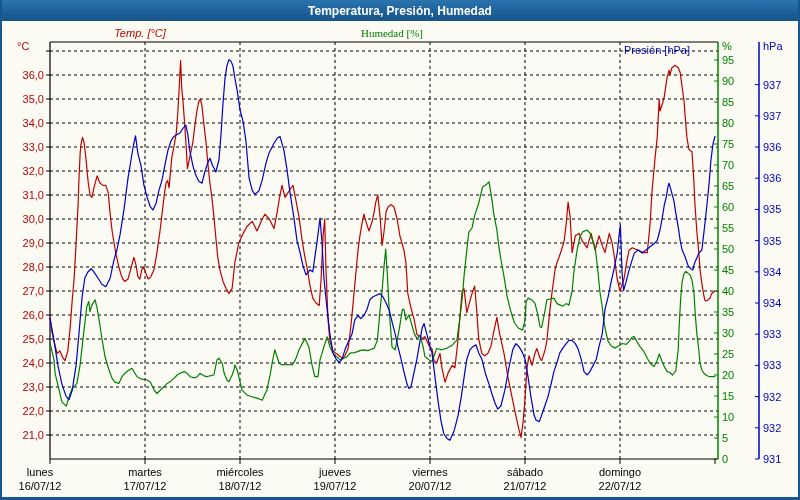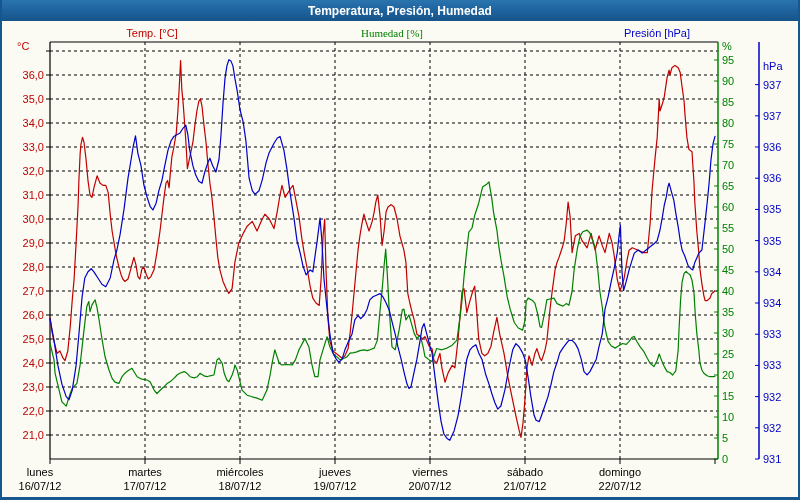--- a/index.html
+++ b/index.html
@@ -23,27 +23,27 @@
   svg text{font-family:"Liberation Sans", sans-serif;}
 </style>
 </head>
 <body>
 
 <div class="window">
   <div class="titlebar">
     <span>Temperatura, Presión, Humedad</span>
   </div>
 
-  <span class="legend-label" style="left:150px;color:#C00000;">Temp. [°C]</span>
+  <span class="legend-label" style="left:138px;color:#C00000;font-style:italic;">Temp. [°C]</span>
   <span class="legend-label" style="left:390px;color:#008000;font-family:Liberation Serif, serif;">Humedad [%]</span>
-  <span class="legend-label" style="left:655px;color:#0000C8;">Presión [hPa]</span>
+  <span class="legend-label" style="left:655px;color:#0000C8;margin-top:17px;">Presión [hPa]</span>
 
   <span class="unit-label" style="left:15px;color:#C00000;">°C</span>
   <span class="unit-label" style="left:720px;color:#008000;">%</span>
-  <span class="unit-label" style="left:761px;color:#0000C8;margin-top:20px;">hPa</span>
+  <span class="unit-label" style="left:761px;color:#0000C8;">hPa</span>
 
   <svg id="chart" width="800" height="500" viewBox="0 0 800 500" style="position:absolute;left:0;top:0;">
       <g>
         <line x1="48" y1="435" x2="716" y2="435" stroke="#000000" stroke-width="1" stroke-dasharray="3,3"></line>
         <line x1="48" y1="411" x2="716" y2="411" stroke="#000000" stroke-width="1" stroke-dasharray="3,3"></line>
         <line x1="48" y1="387" x2="716" y2="387" stroke="#000000" stroke-width="1" stroke-dasharray="3,3"></line>
         <line x1="48" y1="363" x2="716" y2="363" stroke="#000000" stroke-width="1" stroke-dasharray="3,3"></line>
         <line x1="48" y1="339" x2="716" y2="339" stroke="#000000" stroke-width="1" stroke-dasharray="3,3"></line>
         <line x1="48" y1="315" x2="716" y2="315" stroke="#000000" stroke-width="1" stroke-dasharray="3,3"></line>
         <line x1="48" y1="291" x2="716" y2="291" stroke="#000000" stroke-width="1" stroke-dasharray="3,3"></line>

